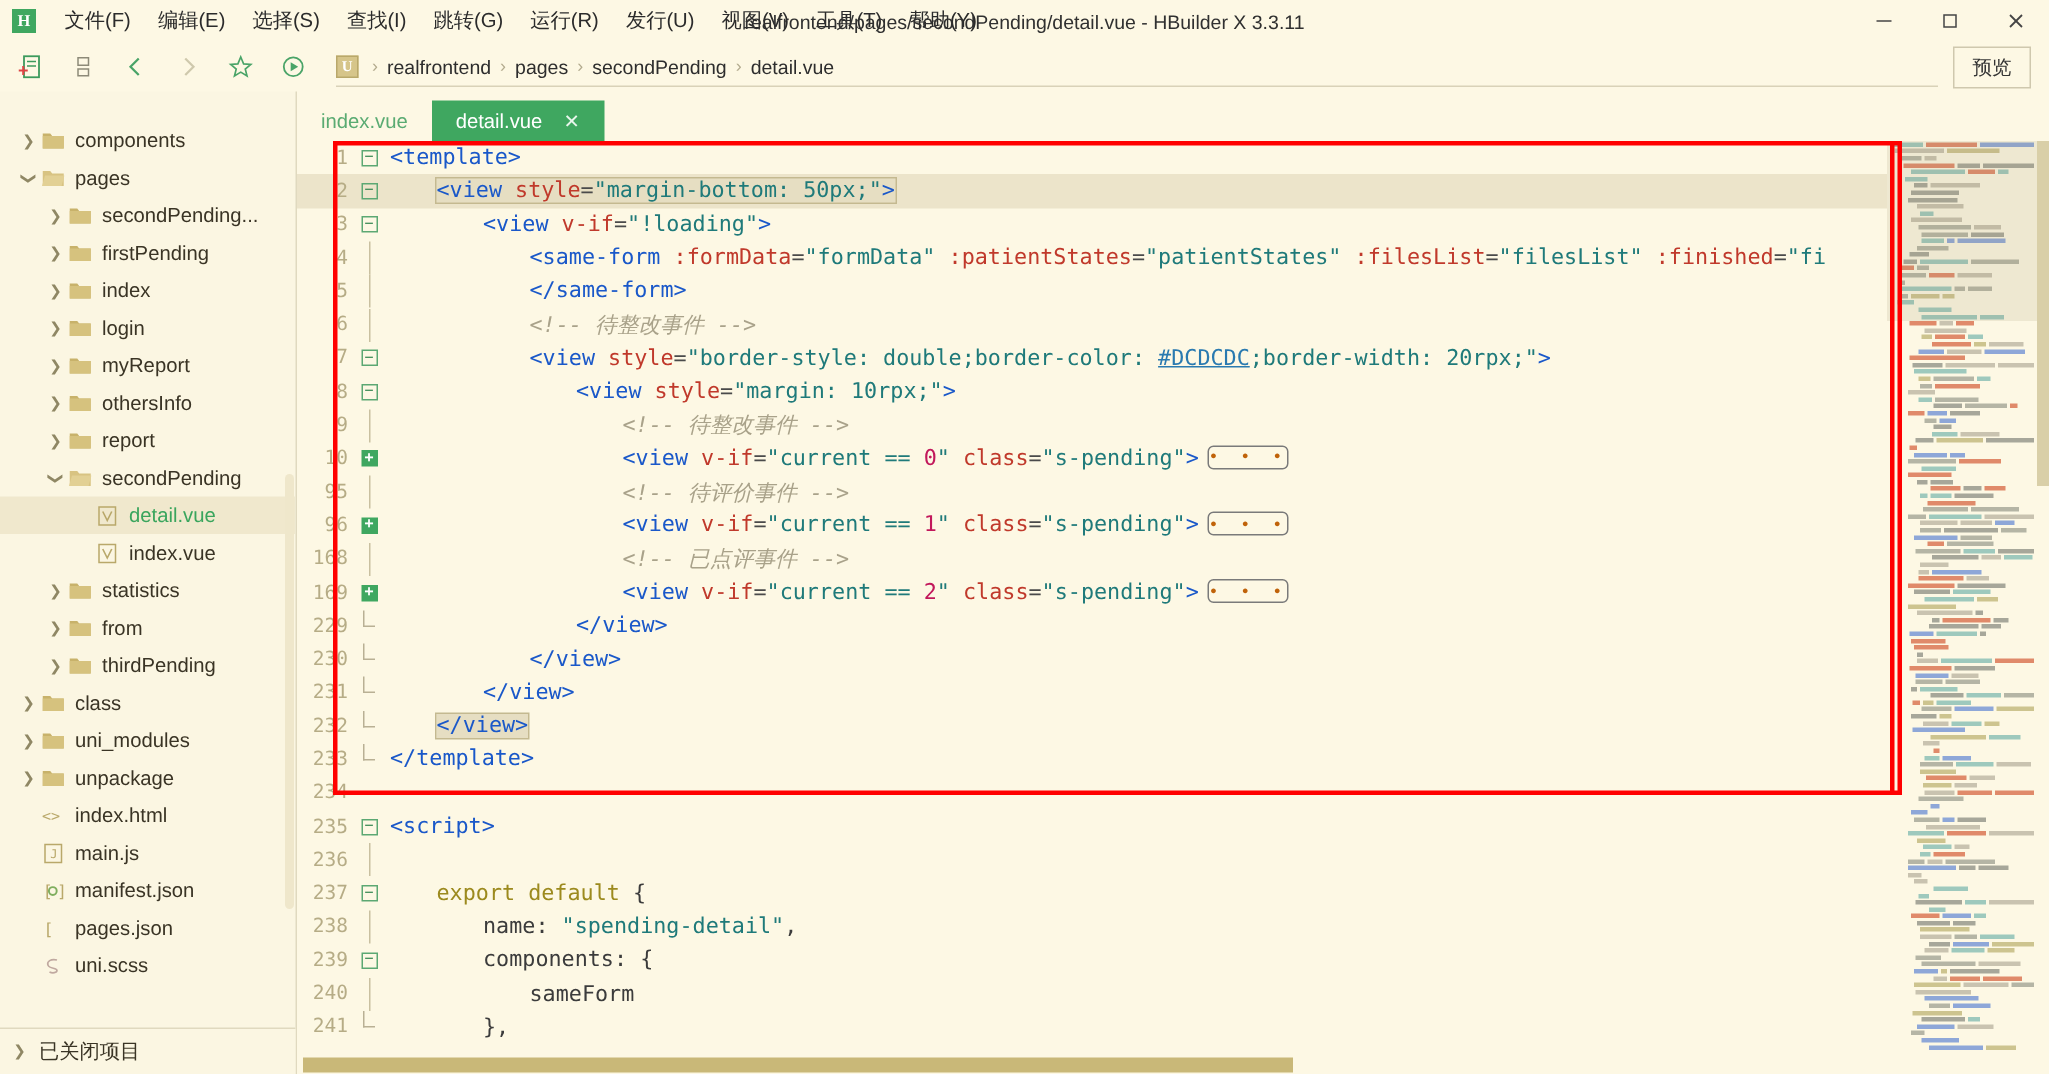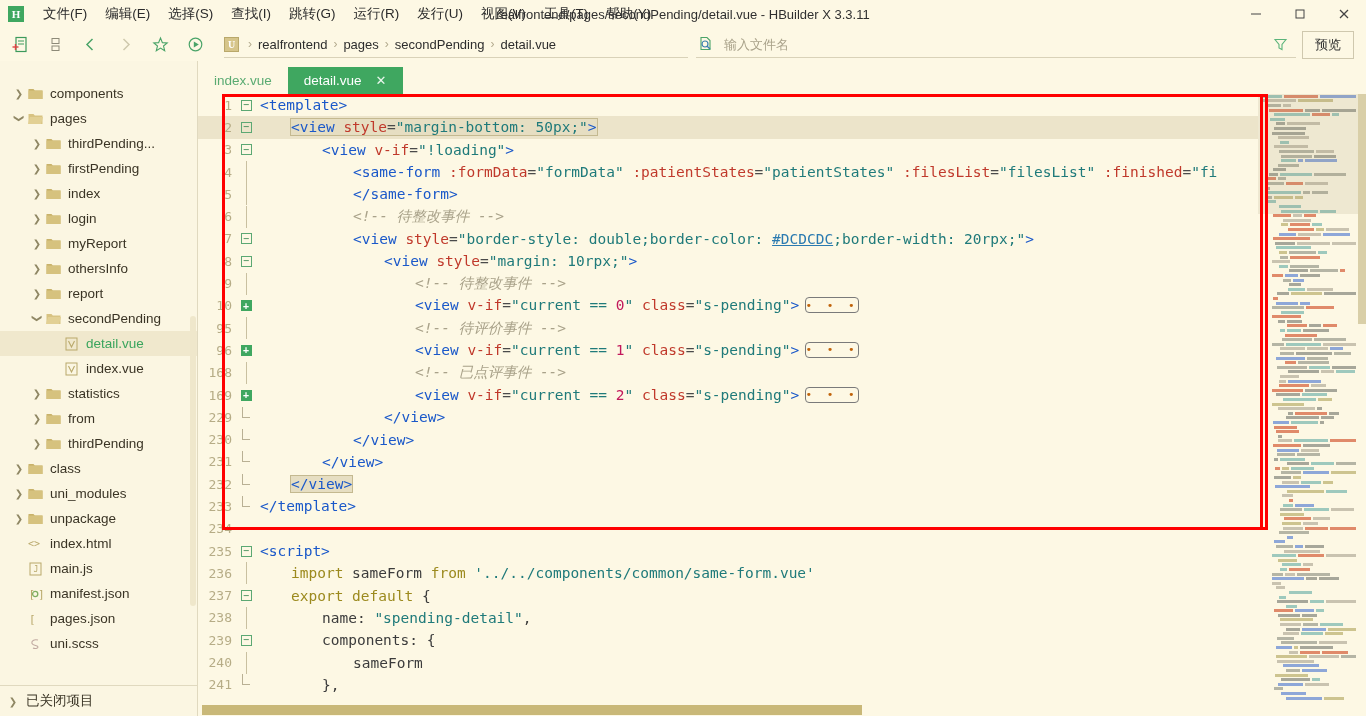--- a/index.html
+++ b/index.html
@@ -420,35 +420,20 @@
       <span class="bc-seg">realfrontend</span>
       <span class="bc-sep">›</span>
       <span class="bc-seg">pages</span>
       <span class="bc-sep">›</span>
       <span class="bc-seg">secondPending</span>
       <span class="bc-sep">›</span>
       <span class="bc-seg">detail.vue</span>
     </div>
     <div class="bc-tail"></div>
 
-    <div class="filesearch">
-      <span class="fs-icon">
-        <svg width="16" height="16" viewBox="0 0 16 16">
-          <path d="M3 1.5 h6 l3 3 v9 h-9 z" fill="none" stroke="#4aa468" stroke-width="1.1"></path>
-          <circle cx="7" cy="8" r="3" fill="none" stroke="#3b7fb0" stroke-width="1.2"></circle>
-          <line x1="9.2" y1="10.2" x2="12" y2="13" stroke="#3b7fb0" stroke-width="1.4"></line>
-        </svg>
-      </span>
-      <input class="fs-input" type="text" placeholder="输入文件名" style="">
-      <span class="fs-filter">
-        <svg width="15" height="15" viewBox="0 0 15 15">
-            <polygon points="2,2.5 13,2.5 9,7.5 9,12.5 6,11 6,7.5" fill="none" stroke="#5bb47a" stroke-width="1.1"></polygon>
-          </svg>
-      </span>
-    </div>
     <button class="preview-btn">预览</button>
   </div>
 
   <div class="sidebar">
     <div class="tree" id="tree">
         <div class="tree-row" style="padding-left: 12px;">
           <span class="tw">❯</span>
           <span class="ticon">
             <svg width="15" height="13" viewBox="0 0 15 13">
               <path d="M0.5 2 h5 l1.3 1.6 h7.7 v8.4 h-14 z" fill="#c8b26a"></path>
@@ -468,21 +453,21 @@
           <span class="tlabel">pages</span>
         </div>
         <div class="tree-row" style="padding-left: 30px;">
           <span class="tw">❯</span>
           <span class="ticon">
             <svg width="15" height="13" viewBox="0 0 15 13">
               <path d="M0.5 2 h5 l1.3 1.6 h7.7 v8.4 h-14 z" fill="#c8b26a"></path>
               <path d="M0.5 3.6 h14 v8.4 h-14 z" fill="#d6c27e"></path>
             </svg>
           </span>
-          <span class="tlabel">thirdPending...</span>
+          <span class="tlabel">secondPending...</span>
         </div>
         <div class="tree-row" style="padding-left: 30px;">
           <span class="tw">❯</span>
           <span class="ticon">
             <svg width="15" height="13" viewBox="0 0 15 13">
               <path d="M0.5 2 h5 l1.3 1.6 h7.7 v8.4 h-14 z" fill="#c8b26a"></path>
               <path d="M0.5 3.6 h14 v8.4 h-14 z" fill="#d6c27e"></path>
             </svg>
           </span>
           <span class="tlabel">firstPending</span>
@@ -709,21 +694,21 @@
         <div class="cline"><span class="lnum">96</span><span class="fold"><span class="boxp">+</span></span><span class="ctext" style="padding-left: 161px;"><span><span class="t-tag">&lt;view </span><span class="t-attr">v-if</span><span class="t-punc">=</span><span class="t-str">"current == </span><span class="t-num">1</span><span class="t-str">"</span><span class="t-plain"> </span><span class="t-attr">class</span><span class="t-punc">=</span><span class="t-str">"s-pending"</span><span class="t-tag">&gt;</span></span><span class="fold-dots">• • •</span></span></div>
         <div class="cline"><span class="lnum">168</span><span class="fold"><span class="vbar"></span></span><span class="ctext" style="padding-left: 161px;"><span><span class="t-cmt">&lt;!-- 已点评事件 --&gt;</span></span></span></div>
         <div class="cline"><span class="lnum">169</span><span class="fold"><span class="boxp">+</span></span><span class="ctext" style="padding-left: 161px;"><span><span class="t-tag">&lt;view </span><span class="t-attr">v-if</span><span class="t-punc">=</span><span class="t-str">"current == </span><span class="t-num">2</span><span class="t-str">"</span><span class="t-plain"> </span><span class="t-attr">class</span><span class="t-punc">=</span><span class="t-str">"s-pending"</span><span class="t-tag">&gt;</span></span><span class="fold-dots">• • •</span></span></div>
         <div class="cline"><span class="lnum">229</span><span class="fold"><span class="endbar"></span></span><span class="ctext" style="padding-left: 130px;"><span><span class="t-tag">&lt;/view&gt;</span></span></span></div>
         <div class="cline"><span class="lnum">230</span><span class="fold"><span class="endbar"></span></span><span class="ctext" style="padding-left: 99px;"><span><span class="t-tag">&lt;/view&gt;</span></span></span></div>
         <div class="cline"><span class="lnum">231</span><span class="fold"><span class="endbar"></span></span><span class="ctext" style="padding-left: 68px;"><span><span class="t-tag">&lt;/view&gt;</span></span></span></div>
         <div class="cline"><span class="lnum">232</span><span class="fold"><span class="endbar"></span></span><span class="ctext" style="padding-left: 37px;"><span class="sel-box"><span class="t-tag">&lt;/view&gt;</span></span></span></div>
         <div class="cline"><span class="lnum">233</span><span class="fold"><span class="endbar"></span></span><span class="ctext" style="padding-left: 6px;"><span><span class="t-tag">&lt;/template&gt;</span></span></span></div>
         <div class="cline"><span class="lnum">234</span><span class="fold"></span><span class="ctext" style="padding-left: 6px;"><span></span></span></div>
         <div class="cline"><span class="lnum">235</span><span class="fold"><span class="boxm">−</span></span><span class="ctext" style="padding-left: 6px;"><span><span class="t-tag">&lt;script&gt;</span></span></span></div>
-        <div class="cline"><span class="lnum">236</span><span class="fold"><span class="vbar"></span></span><span class="ctext" style="padding-left: 37px;"><span><span class="t-kw">import</span><span class="t-plain"> sameForm </span><span class="t-kw">from</span><span class="t-plain"> </span><span class="t-str">'../../components/common/same-form.vue'</span></span></span></div>
+        <div class="cline"><span class="lnum">236</span><span class="fold"><span class="vbar"></span></span></div>
         <div class="cline"><span class="lnum">237</span><span class="fold"><span class="boxm">−</span></span><span class="ctext" style="padding-left: 37px;"><span><span class="t-kw">export default</span><span class="t-plain"> {</span></span></span></div>
         <div class="cline"><span class="lnum">238</span><span class="fold"><span class="vbar"></span></span><span class="ctext" style="padding-left: 68px;"><span><span class="t-plain">name: </span><span class="t-str">"spending-detail"</span><span class="t-plain">,</span></span></span></div>
         <div class="cline"><span class="lnum">239</span><span class="fold"><span class="boxm">−</span></span><span class="ctext" style="padding-left: 68px;"><span><span class="t-plain">components: {</span></span></span></div>
         <div class="cline"><span class="lnum">240</span><span class="fold"><span class="vbar"></span></span><span class="ctext" style="padding-left: 99px;"><span><span class="t-plain">sameForm</span></span></span></div>
         <div class="cline"><span class="lnum">241</span><span class="fold"><span class="endbar"></span></span><span class="ctext" style="padding-left: 68px;"><span><span class="t-plain">},</span></span></span></div>
       </div>
   </div>
 
   <div class="red-rect"></div>
 

